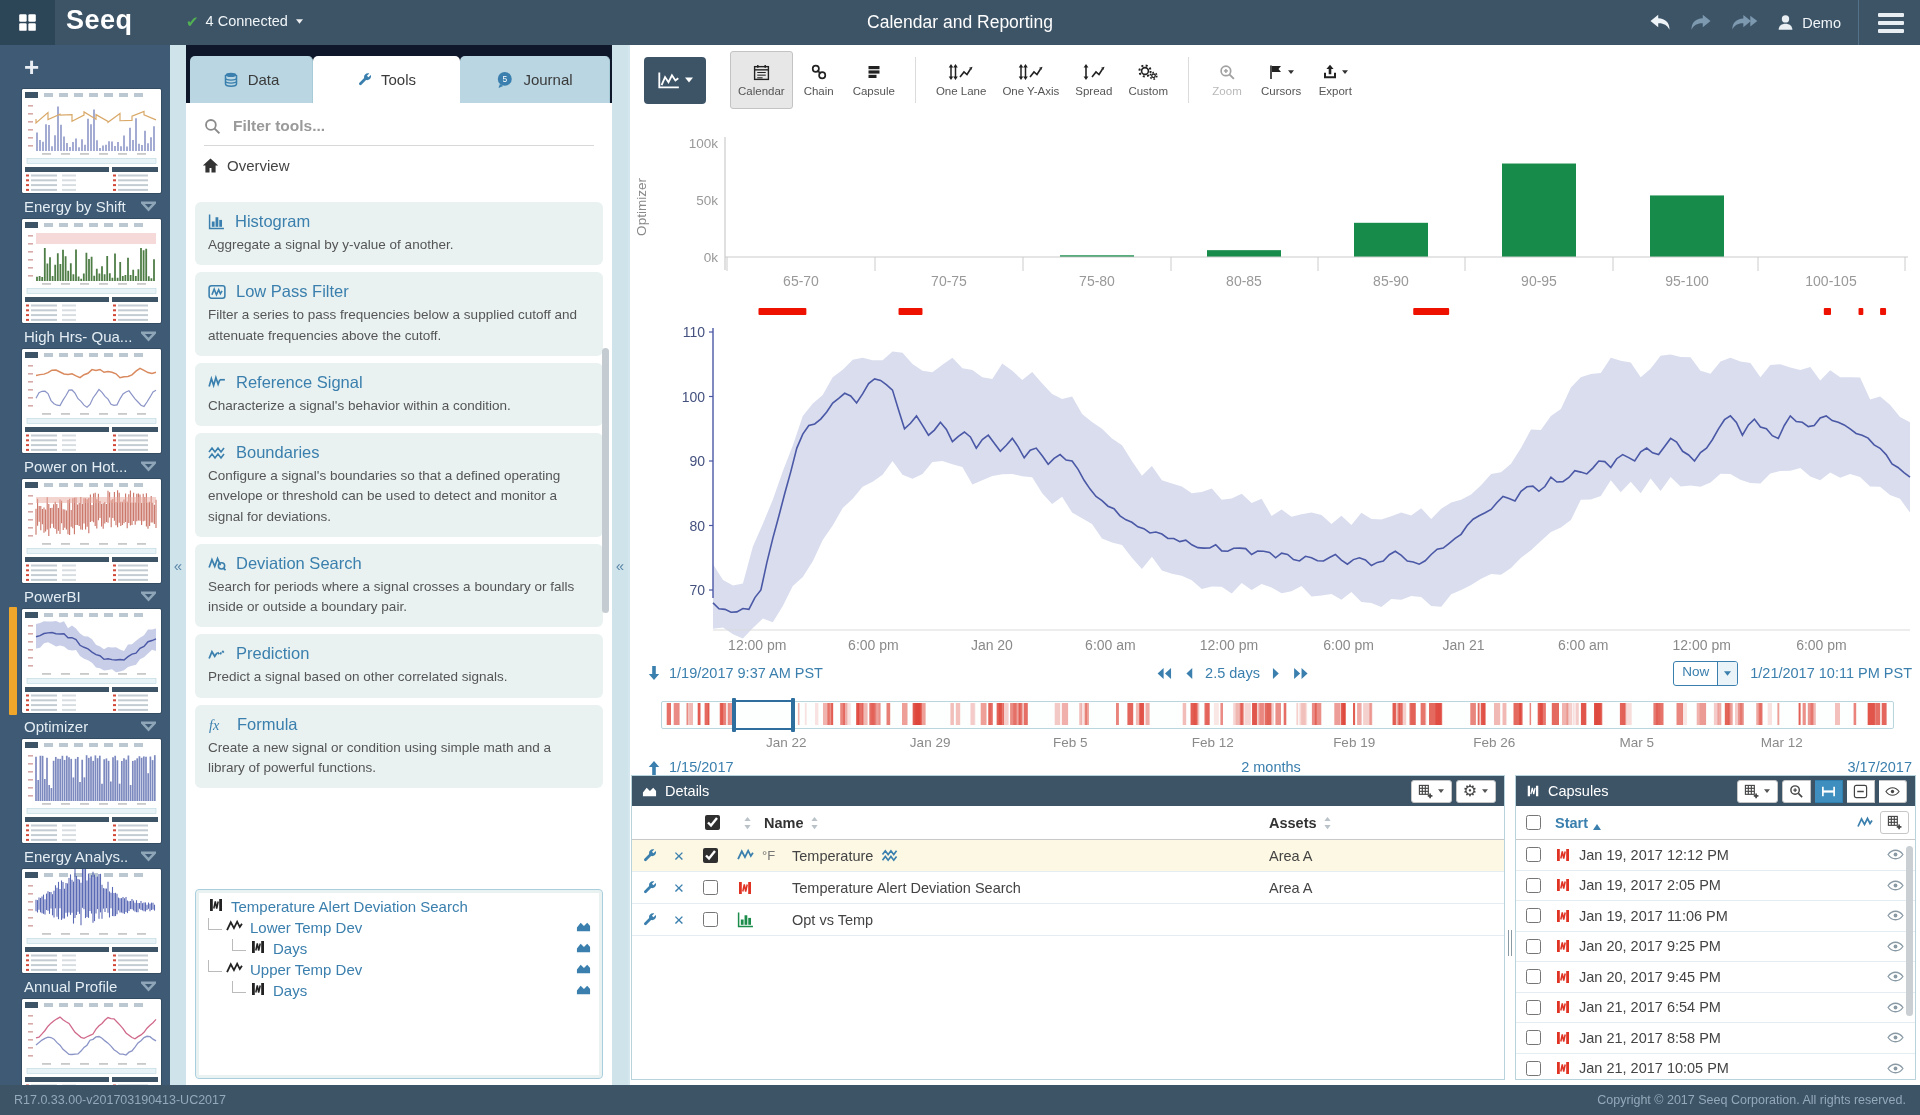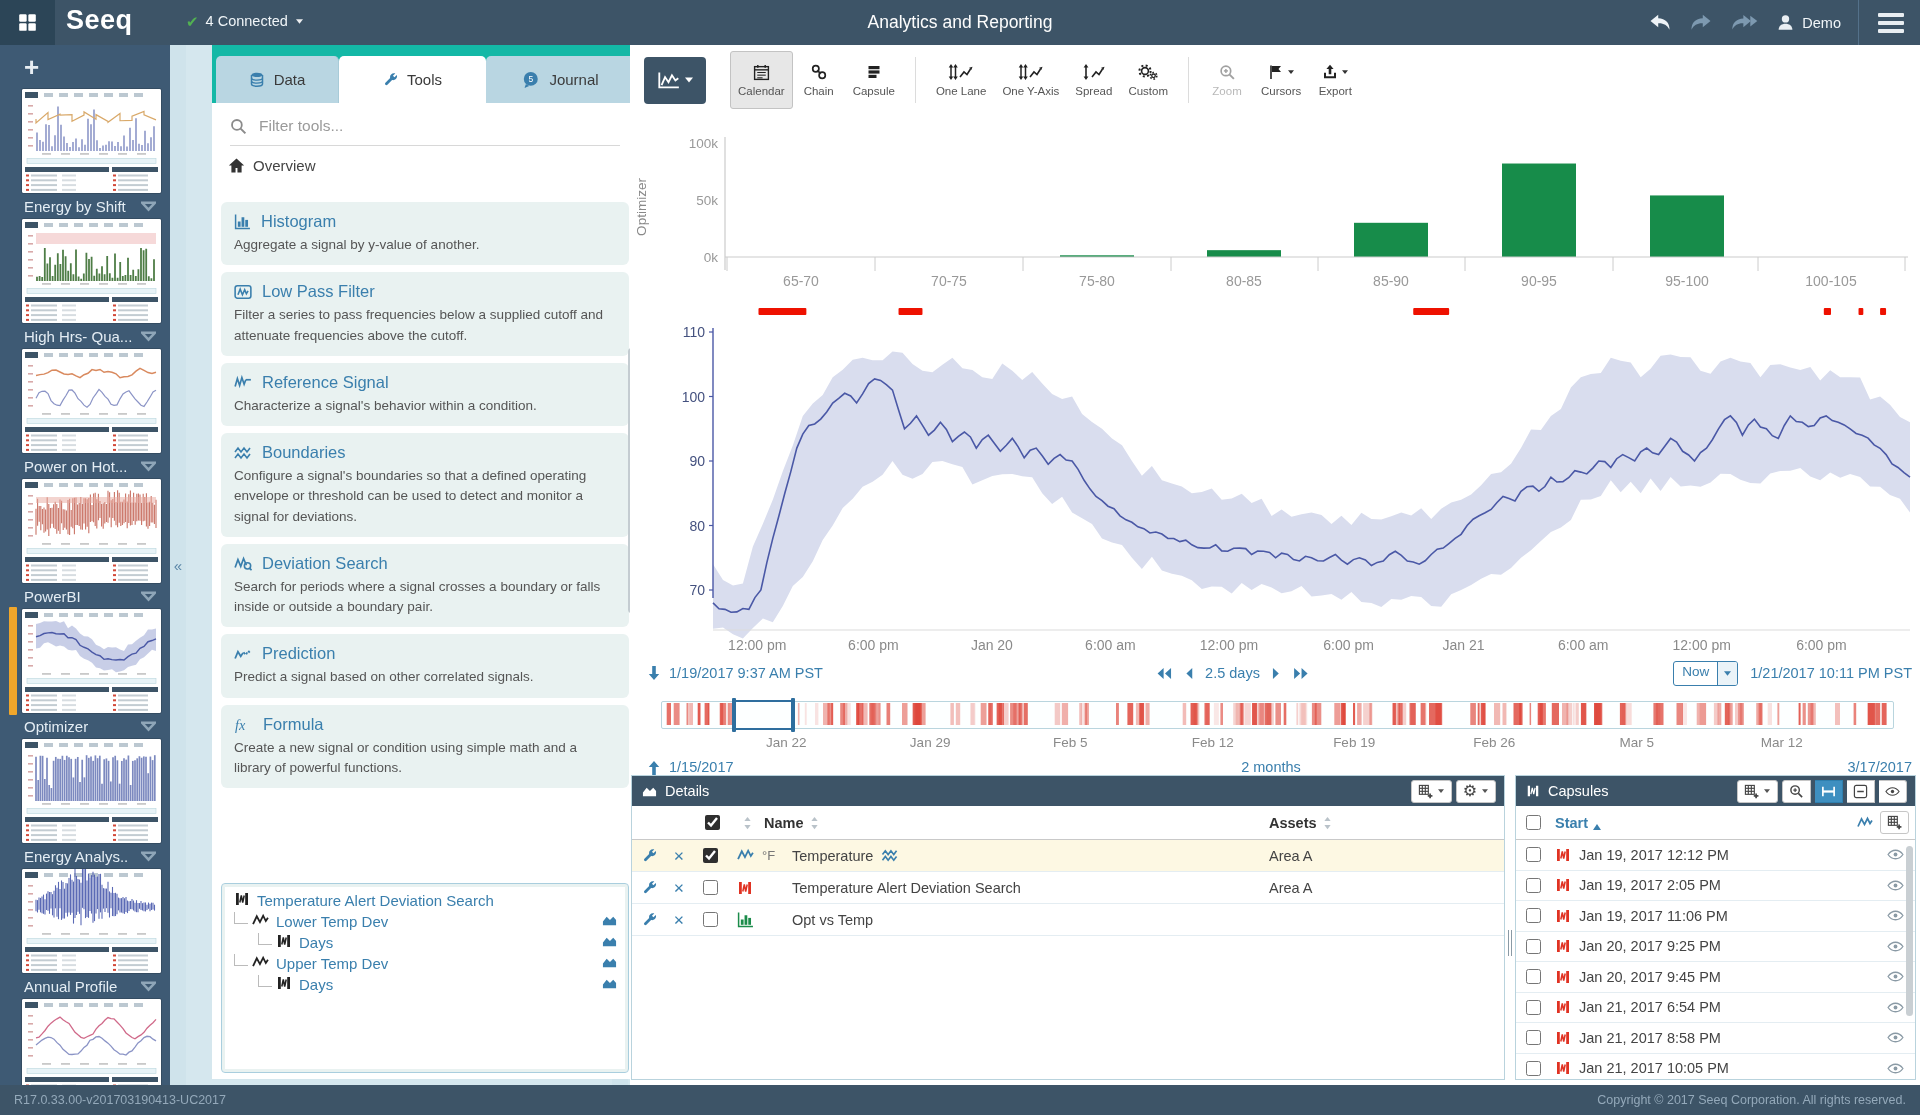--- a/index.html
+++ b/index.html
@@ -33,27 +33,27 @@
   .ws-thumb{margin:0 0 0 22px;width:139px;height:104px;background:#fff;border-radius:2px;overflow:hidden;box-shadow:0 0 0 1px rgba(0,0,0,.15);}
   .ws-label{height:26px;display:flex;align-items:center;margin-left:24px;margin-right:14px;color:#e4edf4;font-size:15px;}
   .ws-label .cv{margin-left:auto;color:#8fa6b8;}
   .ws-selbar{position:absolute;left:9px;top:-2px;width:8px;height:108px;background:#f0a62b;border-radius:1px;}
 
   
   .strip{position:absolute;top:45px;bottom:30px;width:16px;background:#cfe3eb;display:flex;align-items:center;justify-content:center;color:#5b87a8;font-size:15px;}
   .strip.s1{left:170px;} .strip.s2{left:612px;}
 
   
-  .toolspanel{position:absolute;left:186px;top:45px;width:426px;bottom:36px;background:#14b8a6;margin-left:26px;}
+  .toolspanel{position:absolute;left:186px;top:45px;width:426px;bottom:30px;background:#0f172a;}
   .tabs{height:58px;display:flex;align-items:flex-end;padding-left:4px;box-sizing:border-box;}
   .tab{height:47px;display:flex;align-items:center;gap:9px;justify-content:center;border-radius:5px 5px 0 0;font-size:15px;color:#3a3a3a;background:#b9d6e2;border-right:1px solid #a8cbd8;box-sizing:border-box;}
   .tab.active{background:#fff;border-right:none;}
   .panelbody{position:absolute;top:58px;left:0;right:0;bottom:0;background:#fff;overflow:hidden;}
   .searchrow{display:flex;align-items:center;gap:10px;margin:0 18px;padding:13px 0 9px 0;border-bottom:1px solid #d8d8d8;color:#8b8b8b;}
-  .searchrow input{border:none;outline:none;font-size:15.5px;color:#666;flex:1;font-family:"Liberation Sans",sans-serif;}
+  .searchrow input{border:none;outline:none;font-size:15.5px;color:#666;flex:1;font-family:"Liberation Sans",sans-serif;font-weight:bold;}
   .searchrow input::placeholder{color:#9a9a9a;}
   .ovrow{display:flex;align-items:center;gap:8px;padding:11px 18px 8px 16px;font-size:15px;color:#444;}
   .cards{position:absolute;top:99px;left:0;right:0;bottom:200px;overflow:hidden;padding:0 9px;}
   .card{background:#e9f2f1;border-radius:6px;margin-bottom:7px;padding:10px 13px;}
   .card-title{color:#3a7fad;font-size:16.5px;display:flex;gap:10px;align-items:center;}
   .card-desc{color:#555;font-size:13.5px;margin-top:4px;line-height:1.5;}
   .vthumb{position:absolute;right:3px;top:245px;width:7px;height:265px;background:#c4ccd1;border-radius:4px;}
   .derived{position:absolute;left:9px;right:9px;bottom:6px;height:188px;border:1px solid #a9cede;border-radius:4px;background:#fff;box-shadow:0 0 0 3px #e9f2f1 inset;}
   .dv-head{padding:7px 12px 6px 12px;border-bottom:1px solid #dfe8ec;position:relative;background:#fff;border-radius:4px 4px 0 0;}
   .dv-title{color:#3a7fad;font-size:16.5px;}
@@ -155,21 +155,21 @@
     <div class="logo">Seeq</div>
     <div class="connected">
       <span class="chk">✔</span>
       <span>4 Connected</span>
       <span class="ic caret-sm">
           <svg viewBox="0 0 10 8" width="9" height="7">
             <path d="M1 1.5l4 5 4-5z" fill="#fff"></path>
           </svg>
         </span>
     </div>
-    <div class="tb-title">Analytics and Reporting</div>
+    <div class="tb-title">Calendar and Reporting</div>
     <div class="topright">
       <span class="ic white-ic">
           <svg viewBox="0 0 20 16" width="24" height="19">
             <path d="M8.5 1.5L2 6.8l6.5 5.2V8.6c4.5-.2 7.5 1.6 9.5 5.4.1-5.6-3.4-9.3-9.5-9.5z" fill="currentColor"></path>
           </svg>
         </span>
       <span class="ic muted-ic">
           <svg viewBox="0 0 20 16" width="24" height="19">
             <g transform="translate(20,0) scale(-1,1)">
               <path d="M8.5 1.5L2 6.8l6.5 5.2V8.6c4.5-.2 7.5 1.6 9.5 5.4.1-5.6-3.4-9.3-9.5-9.5z" fill="currentColor"></path>

